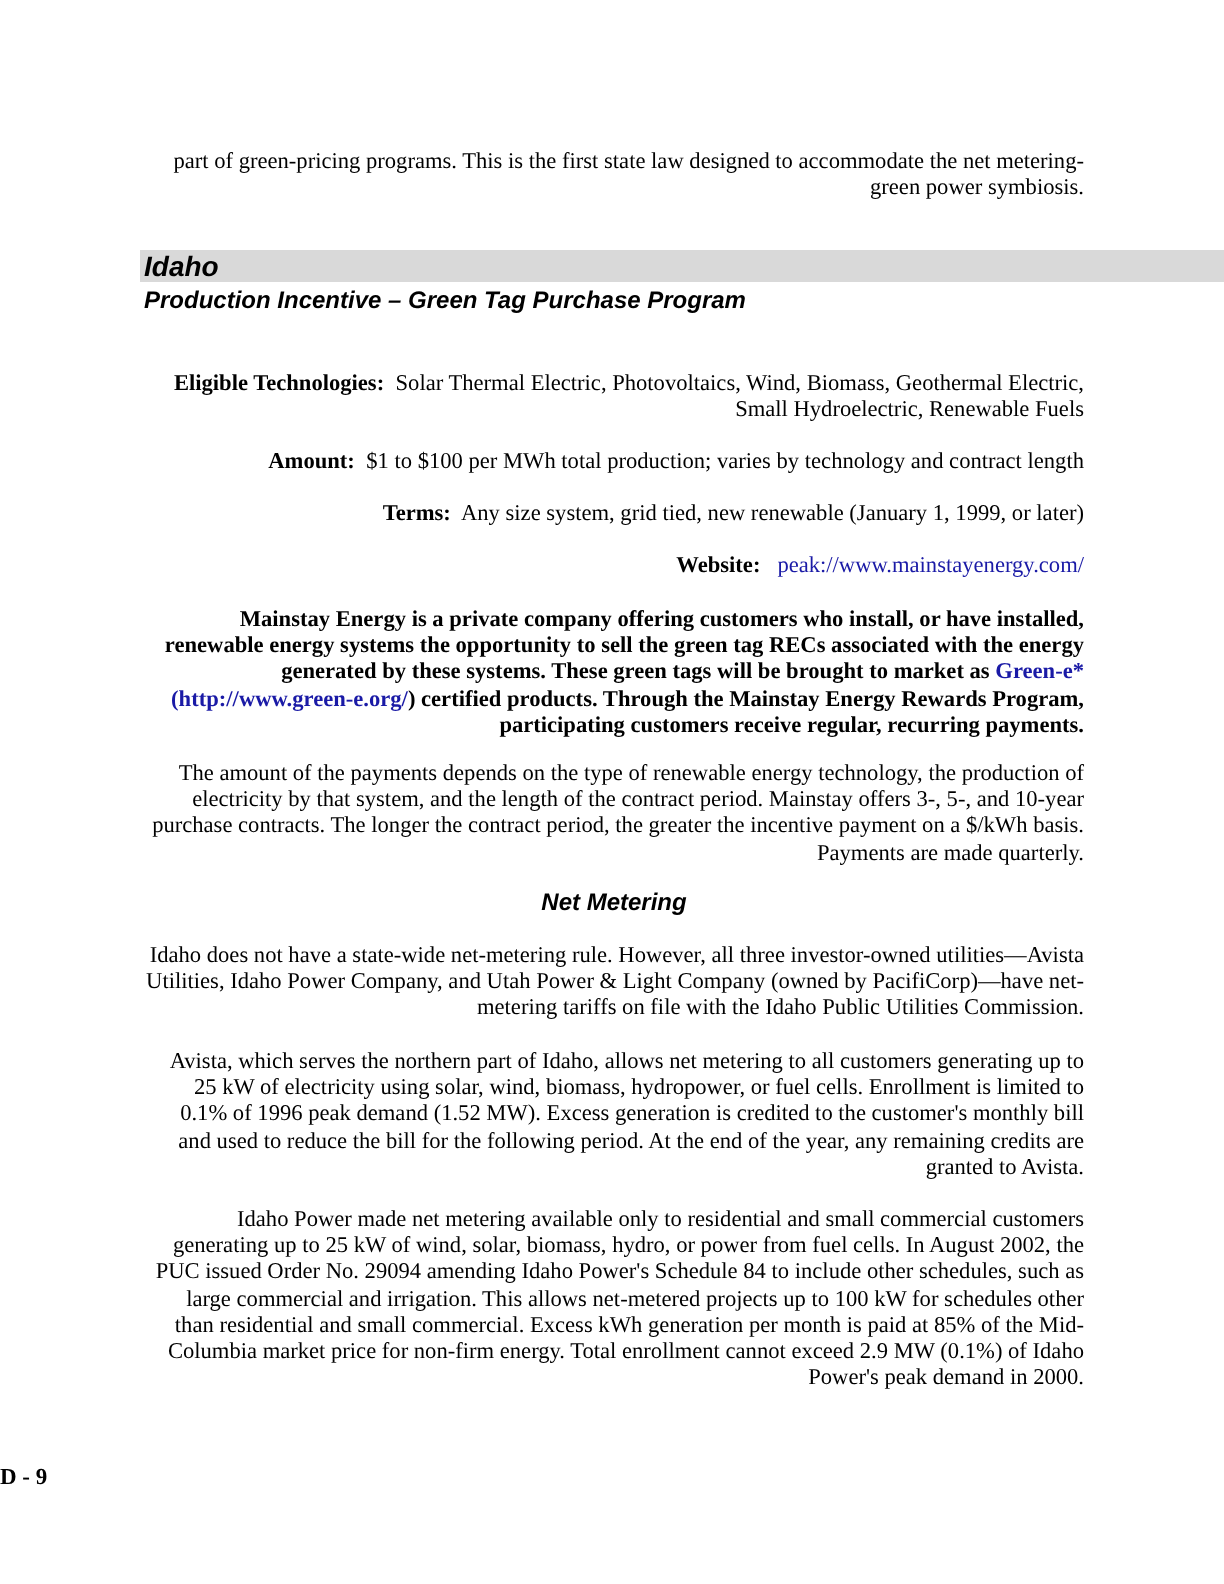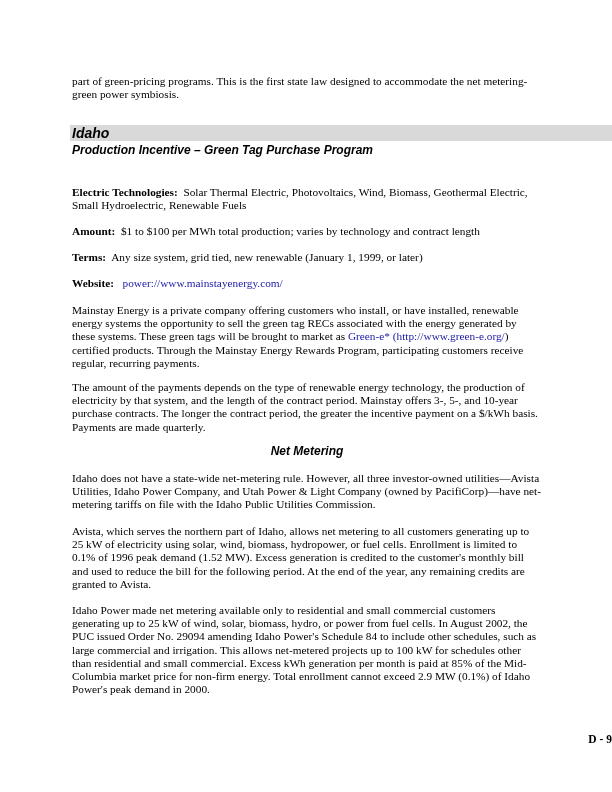--- a/index.html
+++ b/index.html
@@ -1,70 +1,70 @@
 <!DOCTYPE html>
 <html><head>
   <meta charset="utf-8">
   <style>
     html, body { margin: 0; padding: 0; background: #ffffff; }
     body { width: 612px; height: 792px; position: relative; overflow: hidden; }
     .page {
       position: absolute; left: 72px; top: 0; width: 470px;
       font-family: "Liberation Serif", serif; font-size: 11.3px; line-height: 13.2px; color: #000;
     }
-    p { margin: 0; }
+    p { margin: 0; text-align: right; }
     .abs { position: absolute; left: 0; width: 470px; }
     .section-bar {
       position: absolute; left: -2px; width: 568px; height: 16px; background: #d9d9d9;
       font-family: "Liberation Sans", sans-serif; font-weight: bold; font-style: italic;
       font-size: 14px; line-height: 16px; padding-left: 2px; box-sizing: border-box;
     }
     .subhead {
       font-family: "Liberation Sans", sans-serif; font-weight: bold; font-style: italic;
       font-size: 12px; line-height: 14px;
     }
     .label { font-weight: bold; }
     a { color: #1a1aa6; text-decoration: none; }
     .footer {
-      position: absolute; top: 733px; left: 0; width: 612px; text-align: right;
+      position: absolute; top: 733px; left: 0; width: 612px; text-align: left;
       font-family: "Liberation Serif", serif; font-weight: bold; font-size: 11.5px;
     }
   </style>
 </head>
 <body>
 
 <div class="page">
 
   <p class="abs" style="top:75px;">part of green-pricing programs. This is the first state law designed to accommodate the net metering-green power symbiosis.</p>
 
   <div class="section-bar" style="top:125px;">Idaho</div>
 
   <div class="abs subhead" style="top:143px;">Production Incentive – Green Tag Purchase Program</div>
 
   <p class="abs" style="top:186px;">
-    <span class="label">Electric Technologies:</span>&nbsp;
+    <span class="label">Eligible Technologies:</span>&nbsp;
     <span>Solar Thermal Electric, Photovoltaics, Wind, Biomass, Geothermal Electric, Small Hydroelectric, Renewable Fuels</span>
   </p>
 
   <p class="abs" style="top:225px;">
     <span class="label">Amount:</span>&nbsp;
     <span>$1 to $100 per MWh total production; varies by technology and contract length</span>
   </p>
 
   <p class="abs" style="top:251px;">
     <span class="label">Terms:</span>&nbsp;
     <span>Any size system, grid tied, new renewable (January 1, 1999, or later)</span>
   </p>
 
   <p class="abs" style="top:277px;">
     <span class="label">Website:</span>&nbsp;&nbsp;
-    <a>power://www.mainstayenergy.com/</a>
+    <a>peak://www.mainstayenergy.com/</a>
   </p>
 
-  <p class="abs" style="top:304px;">
+  <p class="abs" style="top:304px;font-weight:bold;">
     <span>Mainstay Energy is a private company offering customers who install, or have installed, renewable energy systems the opportunity to sell the green tag RECs associated with the energy generated by these systems. These green tags will be brought to market as </span><a>Green-e*</a>
     <a>(http://www.green-e.org/</a><span>) certified products. Through the Mainstay Energy Rewards Program, participating customers receive regular, recurring payments.</span>
   </p>
 
   <p class="abs" style="top:381px;">The amount of the payments depends on the type of renewable energy technology, the production of electricity by that system, and the length of the contract period. Mainstay offers 3-, 5-, and 10-year purchase contracts. The longer the contract period, the greater the incentive payment on a $/kWh basis. Payments are made quarterly.</p>
 
   <div class="abs subhead" style="top:444px;text-align:center;">Net Metering</div>
 
   <p class="abs" style="top:472px;">Idaho does not have a state-wide net-metering rule. However, all three investor-owned utilities—Avista Utilities, Idaho Power Company, and Utah Power &amp; Light Company (owned by PacifiCorp)—have net-metering tariffs on file with the Idaho Public Utilities Commission.</p>
 

